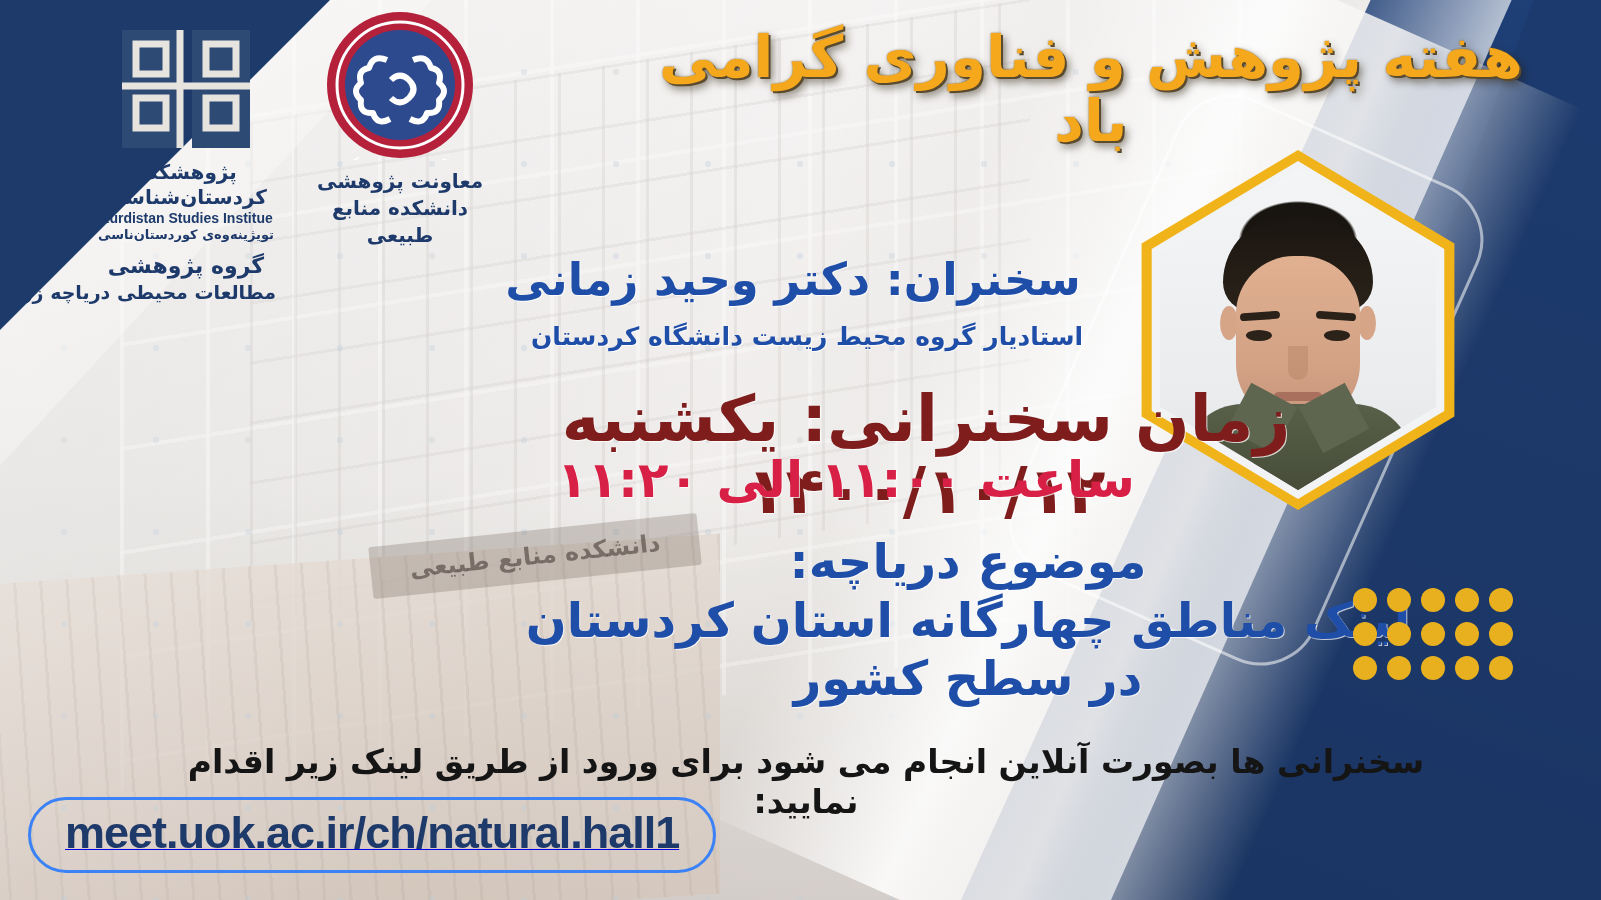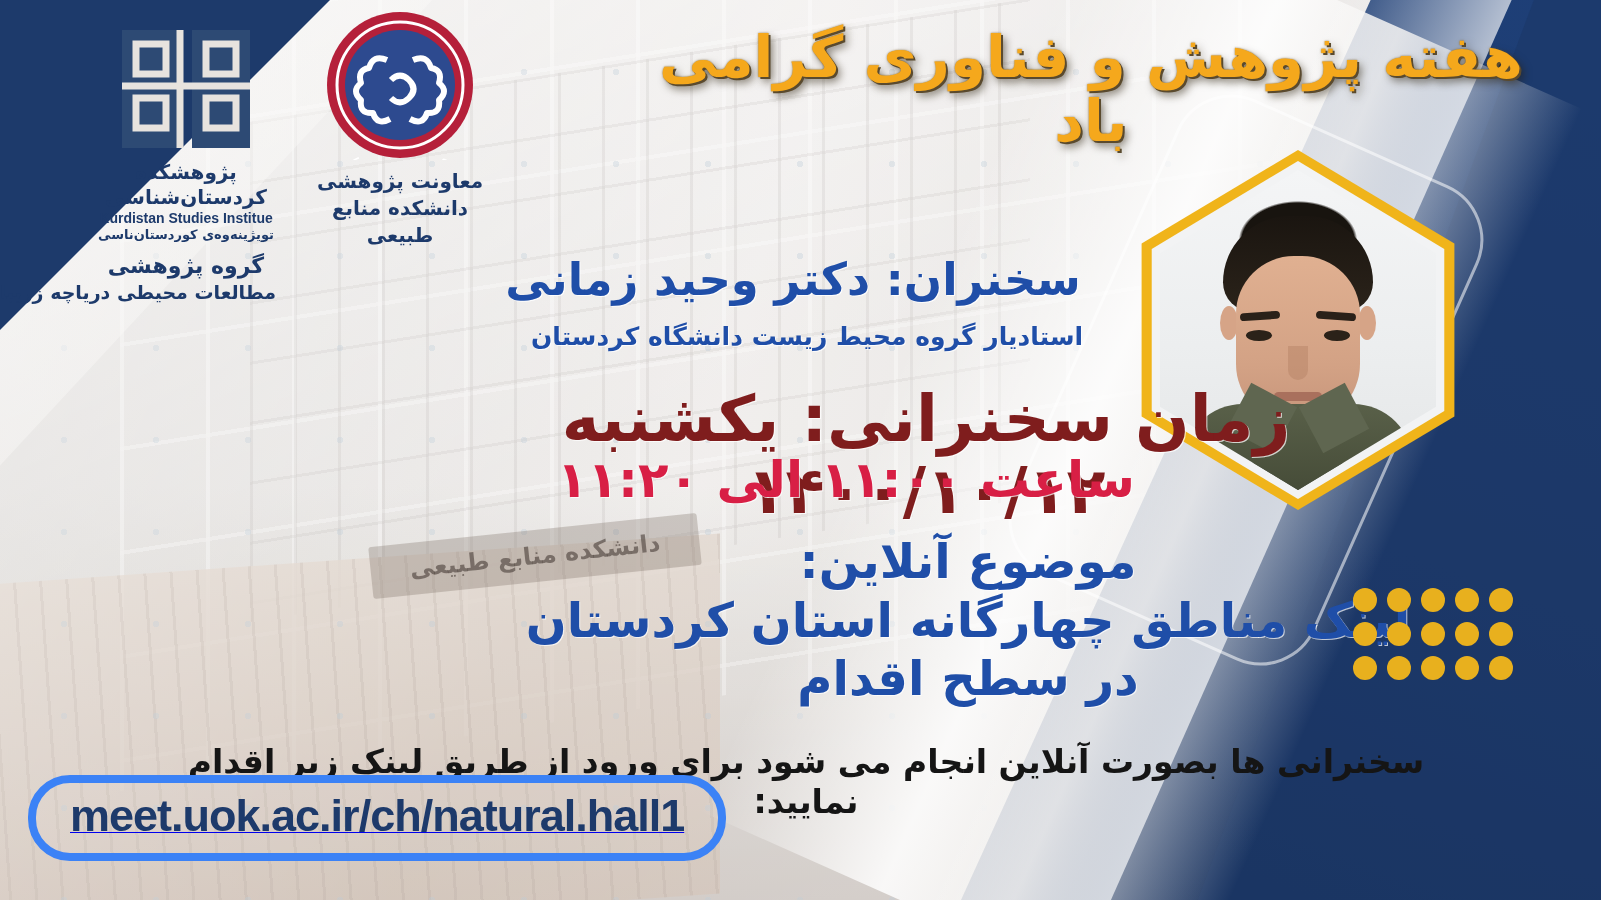--- a/index.html
+++ b/index.html
@@ -209,23 +209,23 @@
     font-size:48px;font-weight:bold;color:#1f4ea8;line-height:1.22;
     text-shadow:1px 1px 0 rgba(255,255,255,.7);
   }
   .online-note{
     position:absolute;right:150px;top:742px;width:1290px;text-align:center;
     font-size:33px;font-weight:bold;color:#151515;line-height:1.2;
   }
 
   
   .url-pill{
-    position:absolute;left:28px;top:775px;
+    position:absolute;left:28px;top:797px;
     padding:7px 34px 11px 34px;
-    border:8px solid #3b82f6;border-radius:42px;
+    border:3px solid #3b82f6;border-radius:42px;
     background:rgba(255,255,255,.04);
     direction:ltr;
   }
   .url-pill span{
     font-family:"Liberation Sans",sans-serif;
     font-size:45px;font-weight:bold;color:#1d3a6b;letter-spacing:-1px;
   }
 
   
   .dot-grid{
@@ -339,23 +339,23 @@
       <div class="face-collar-r"></div>
     </div>
   </div>
 
   <div class="speaker">سخنران: دکتر وحید زمانی</div>
   <div class="speaker-sub">استادیار گروه  محیط زیست دانشگاه کردستان</div>
   <div class="time-line1">زمان سخنرانی: یکشنبه ۱۴۰۰/۱۰/۱۲</div>
   <div class="time-line2">ساعت ۱۱:۰۰ الی ۱۱:۲۰</div>
 
   <div class="topic">
-    <div>موضوع آنلاین:</div>
+    <div>موضوع دریاچه:</div>
     <div>لینک مناطق چهارگانه استان کردستان</div>
-    <div>در سطح اقدام</div>
+    <div>در سطح کشور</div>
   </div>
 
   <div class="online-note">سخنرانی ها بصورت آنلاین انجام می شود برای ورود از طریق لینک زیر اقدام نمایید:</div>
 
   <a class="url-pill" href="#">
     <span>meet.uok.ac.ir/ch/natural.hall1</span>
   </a>
 
   <div class="dot-grid">
     <i></i>

